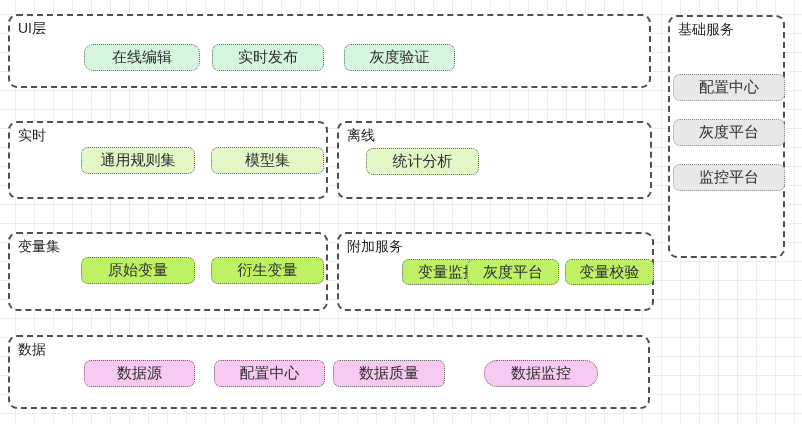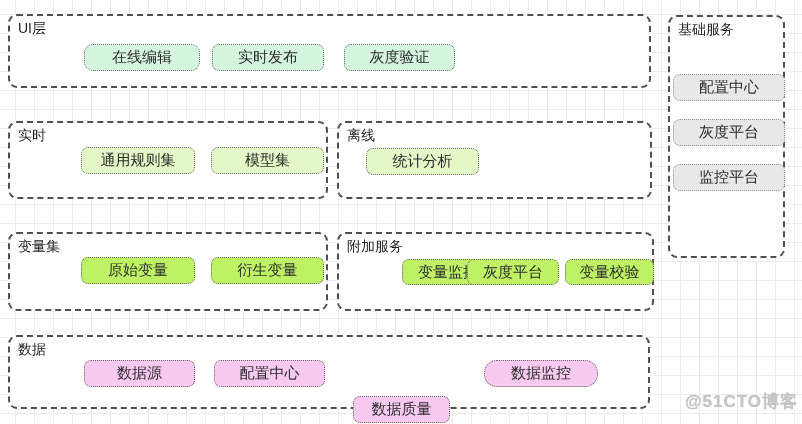--- a/index.html
+++ b/index.html
@@ -69,21 +69,21 @@
   .c-rt-1   { left: 201px; top: 24px; width: 113px; height: 27px; }
   .c-off-0  { left: 27px;  top: 25px; width: 113px; height: 27px; }
   .c-off-1  { left: 165px; top: 25px; width: 110px; height: 27px; }
   .c-var-0  { left: 71px;  top: 23px; width: 114px; height: 27px; }
   .c-var-1  { left: 201px; top: 23px; width: 113px; height: 27px; }
   .c-add-0  { left: 23px;  top: 25px; width: 92px;  height: 26px; margin-left: 40px; }
   .c-add-1  { left: 128px; top: 25px; width: 92px;  height: 26px; }
   .c-add-2  { left: 226px; top: 25px; width: 89px;  height: 26px; }
   .c-data-0 { left: 74px;  top: 23px; width: 111px; height: 27px; }
   .c-data-1 { left: 204px; top: 23px; width: 111px; height: 27px; }
-  .c-data-2 { left: 343px; top: 23px; width: 97px; height: 27px; margin-top: 36px; }
+  .c-data-2 { left: 323px; top: 23px; width: 112px; height: 27px; }
   .c-data-3 { left: 474px; top: 23px; width: 114px; height: 27px; border-radius: 13px; }
   .c-base-0 { left: 3px;   top: 57px;  width: 112px; height: 27px; }
   .c-base-1 { left: 3px;   top: 102px; width: 112px; height: 27px; }
   .c-base-2 { left: 3px;   top: 147px; width: 112px; height: 27px; }
 
   .watermark {
     position: absolute;
     right: 4px;
     top: 390px;
     font-size: 17px;
@@ -137,15 +137,14 @@
     <div class="chip pink c-data-3">数据监控</div>
   </div>
 
   <div class="group g-base">
     <div class="group-title">基础服务</div>
     <div class="chip gray c-base-0">配置中心</div>
     <div class="chip gray c-base-1">灰度平台</div>
     <div class="chip gray c-base-2">监控平台</div>
   </div>
 
-  <div class="watermark">@51CTO博客</div>
 
 </div>
 
 </body></html>

